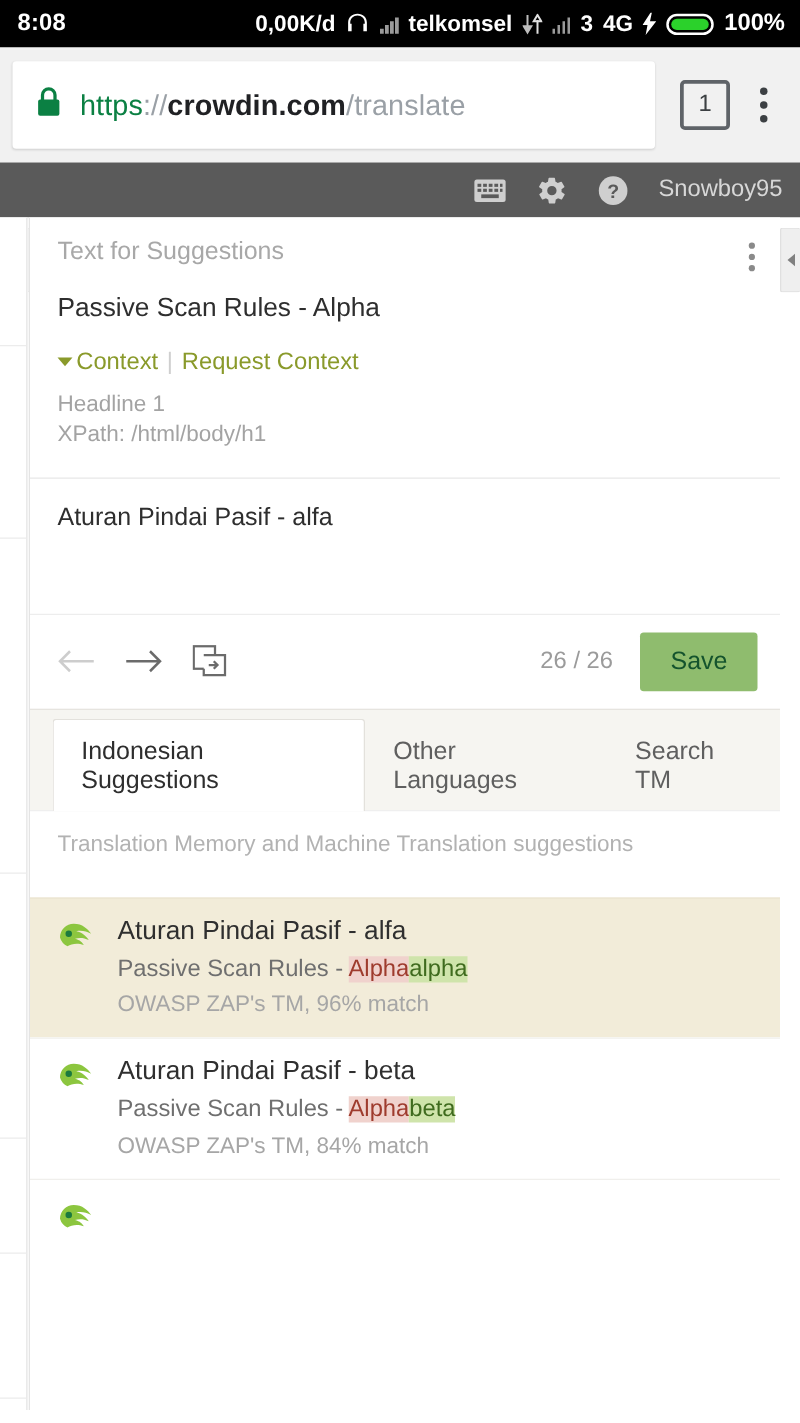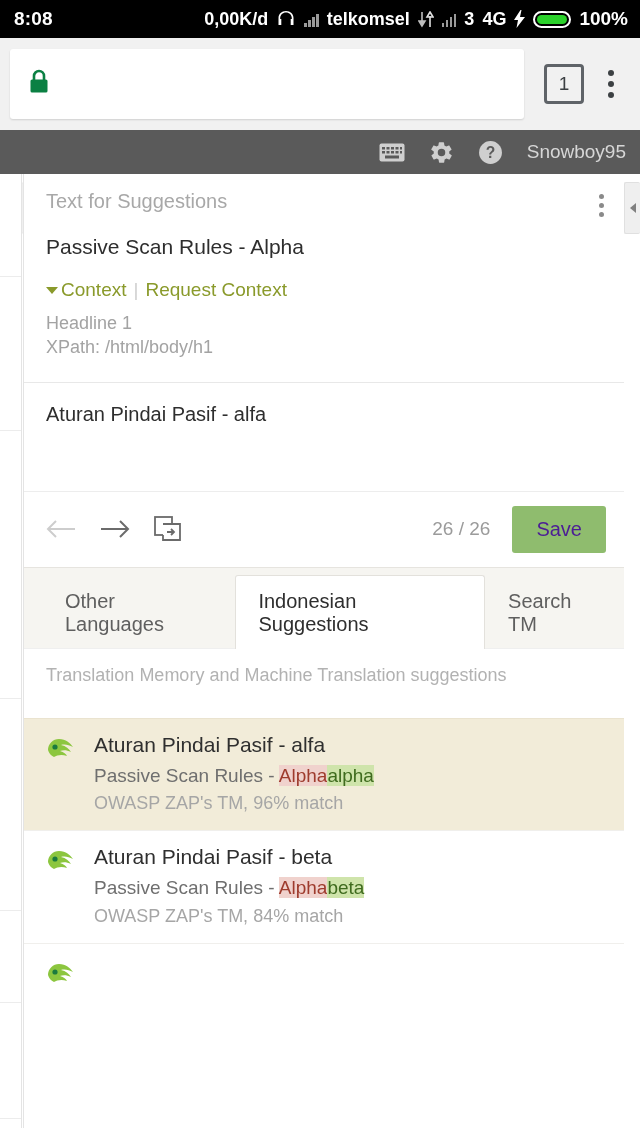--- a/index.html
+++ b/index.html
@@ -143,21 +143,21 @@
     padding: 20px 22px; font-size: 20px; color: #2e2e2e; min-height: 108px;
   }
   .trans-sep { height:1px; background:#ededed; margin: 0 0 0 0;}
 
   .trans-actions {
     display:flex; align-items:center; padding: 14px 18px 14px 22px; gap: 0; justify-content: space-between;
   }
   .act-ic { width: 54px; display:flex; align-items:center; }
   .counter { margin-left:auto; color:#9b9b9b; font-size: 19px; margin-right: 22px; }
   .save-btn {
-    background: #8fbc6e; color: #4c1d95; border: none; border-radius: 3px;
+    background: #8fbc6e; color: #14532d; border: none; border-radius: 3px;
     font-size: 20px; padding: 12px 24px; font-family: inherit; cursor: pointer;
   }
 
   
   .tabs-wrap { background:#f6f5f1; border-top:1px solid #e6e4df; display:flex; padding-left: 18px; padding-top: 6px;}
   .tab {
     font-size: 20px; color: #5f5f5f; padding: 14px 22px 13px 22px;
     background: transparent; border: 1px solid transparent; border-bottom:none;
     border-radius: 3px 3px 0 0; position: relative; top: 1px;
   }
@@ -232,20 +232,23 @@
   </div>
 </div>
 
 <div class="browser-bar">
   <div class="omnibox">
     <span class="lock">
       <svg width="22" height="26" viewBox="0 0 22 26">
         <path d="M6 11V7a5 5 0 0 1 10 0v4" stroke="#0b8043" stroke-width="2.6" fill="none"></path>
         <rect x="2.5" y="10.5" width="17" height="13" rx="1.6" fill="#0b8043"></rect>
       </svg>
+    </span>
+    <span class="url">
+      <span class="scheme">https</span><span class="sep">://</span><span class="host">crowdin.com</span><span class="path">/translate</span>
     </span>
   </div>
   <div class="tab-count">
     <span>1</span>
   </div>
   <div class="kebab">
     <span></span>
       <span></span>
       <span></span>
   </div>
@@ -349,22 +352,22 @@
           <rect x="1" y="1" width="17" height="18" stroke="#6b6b6b" stroke-width="1.8" fill="none"></rect>
           <path d="M9 8h17v16H9v-5" stroke="#6b6b6b" stroke-width="1.8" fill="#fff"></path>
           <path d="M13 16h7m-3-3 3 3-3 3" stroke="#6b6b6b" stroke-width="1.8" fill="none"></path>
         </svg>
       </span>
       <span class="counter">26 / 26</span>
       <button class="save-btn">Save</button>
     </div>
 
     <div class="tabs-wrap" id="tabs">
+        <div class="tab active">Indonesian Suggestions</div>
         <div class="tab">Other Languages</div>
-        <div class="tab active">Indonesian Suggestions</div>
         <div class="tab">Search TM</div>
       </div>
 
 
     <div class="tm-head">Translation Memory and Machine Translation suggestions</div>
 
     <div id="sugg-list">
         <div class="sugg highlight">
           <div class="sugg-icon"><svg width="30" height="26" viewBox="0 0 30 26">
               <path d="M2 13a11 11 0 0 1 11-11c7 0 11 4 14 8-4-2-8-3-12-2 5 1 8 4 10 7-4-2-8-2-11-1 4 1 6 3 7 5-5-2-10-1-13 1A11 11 0 0 1 2 13z" fill="#8cc63f"></path>

